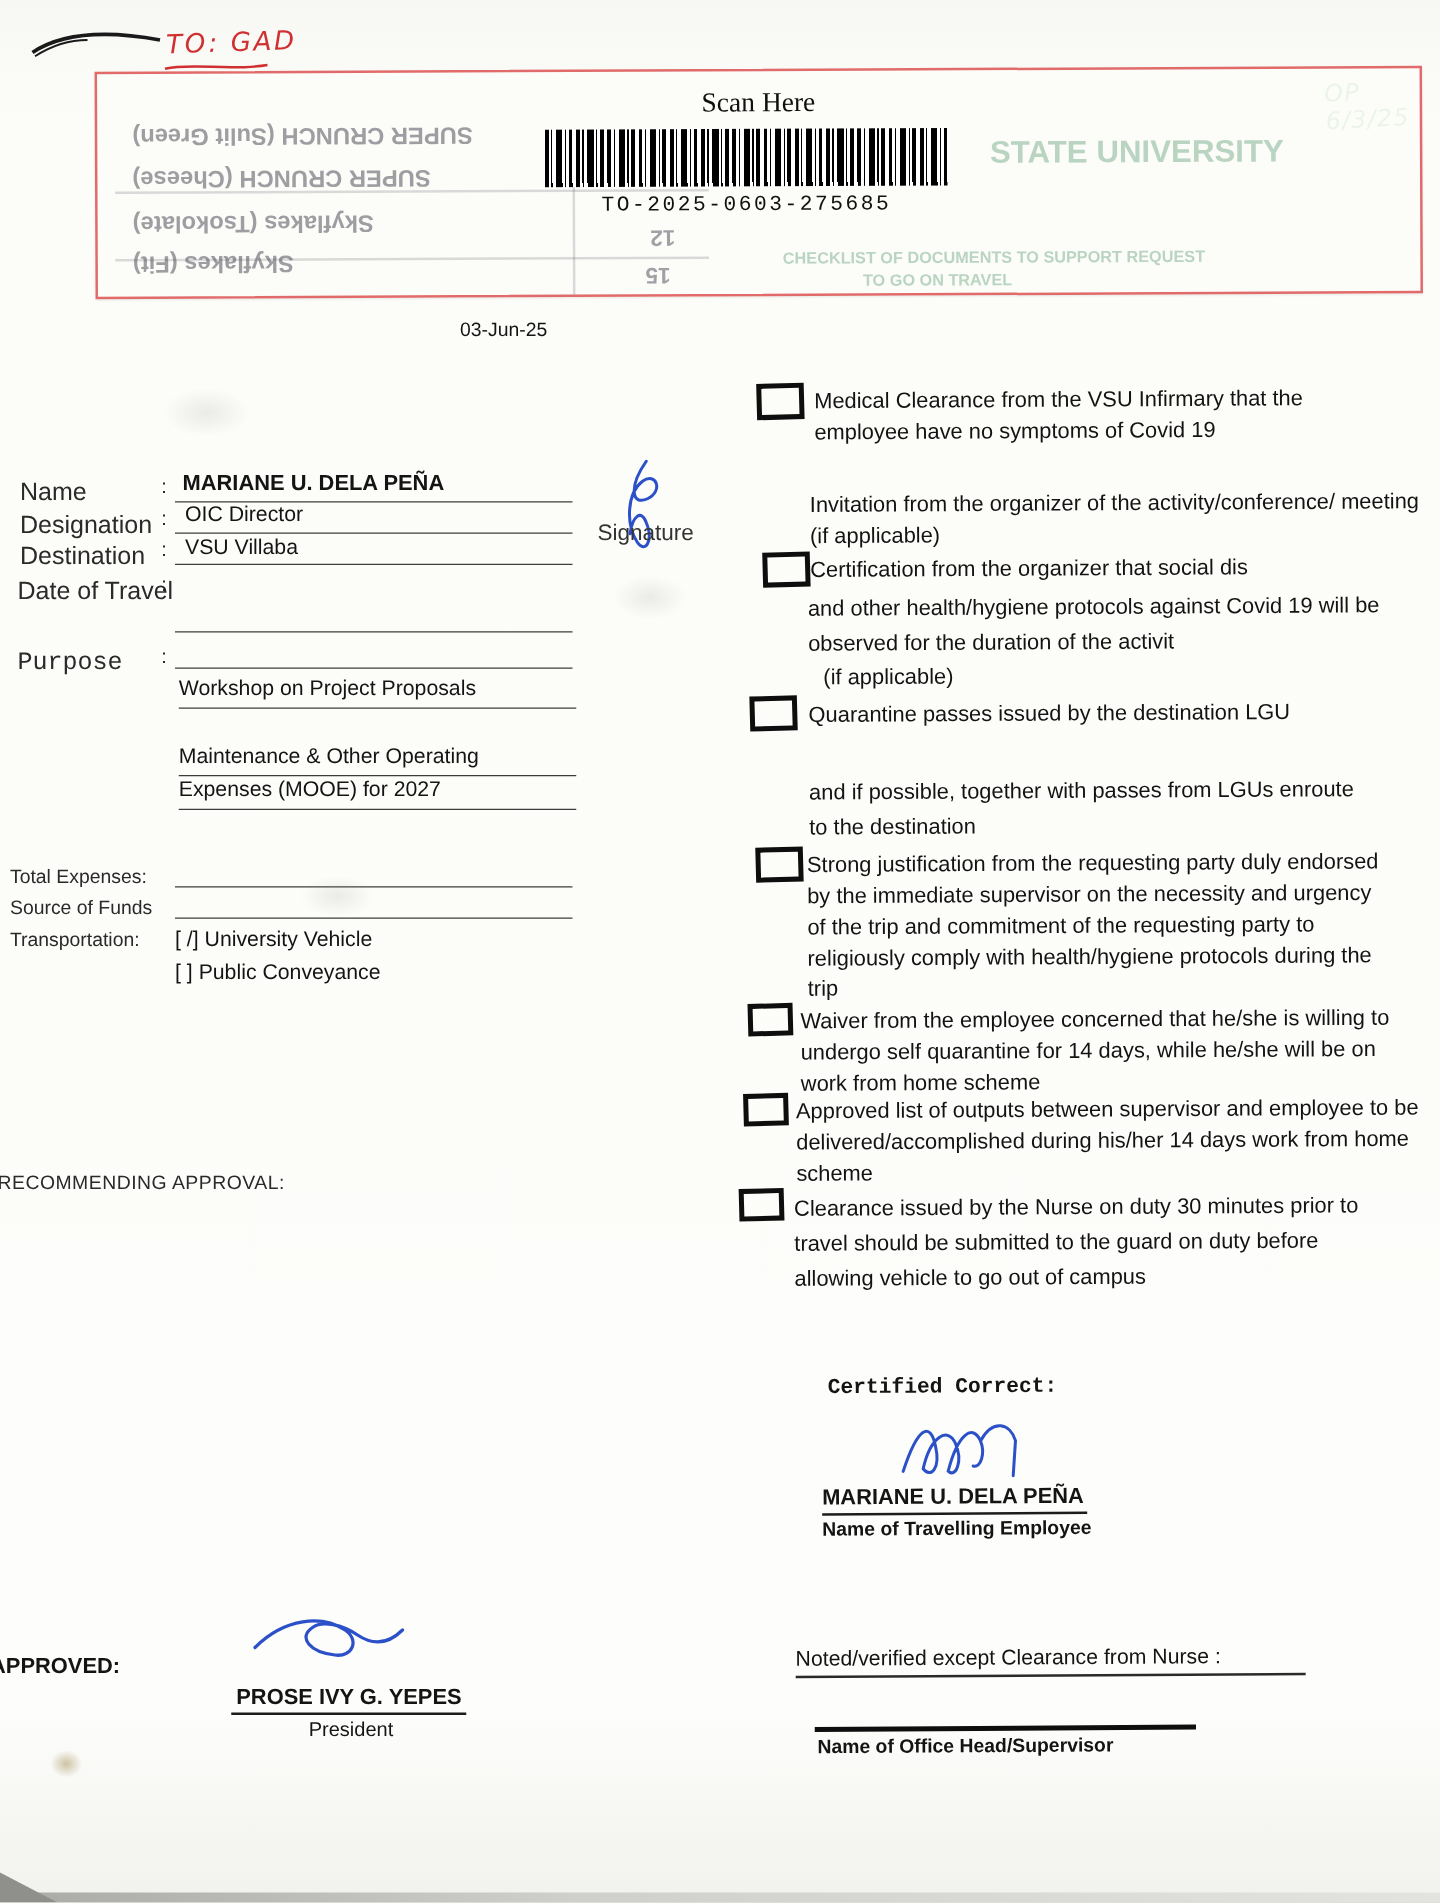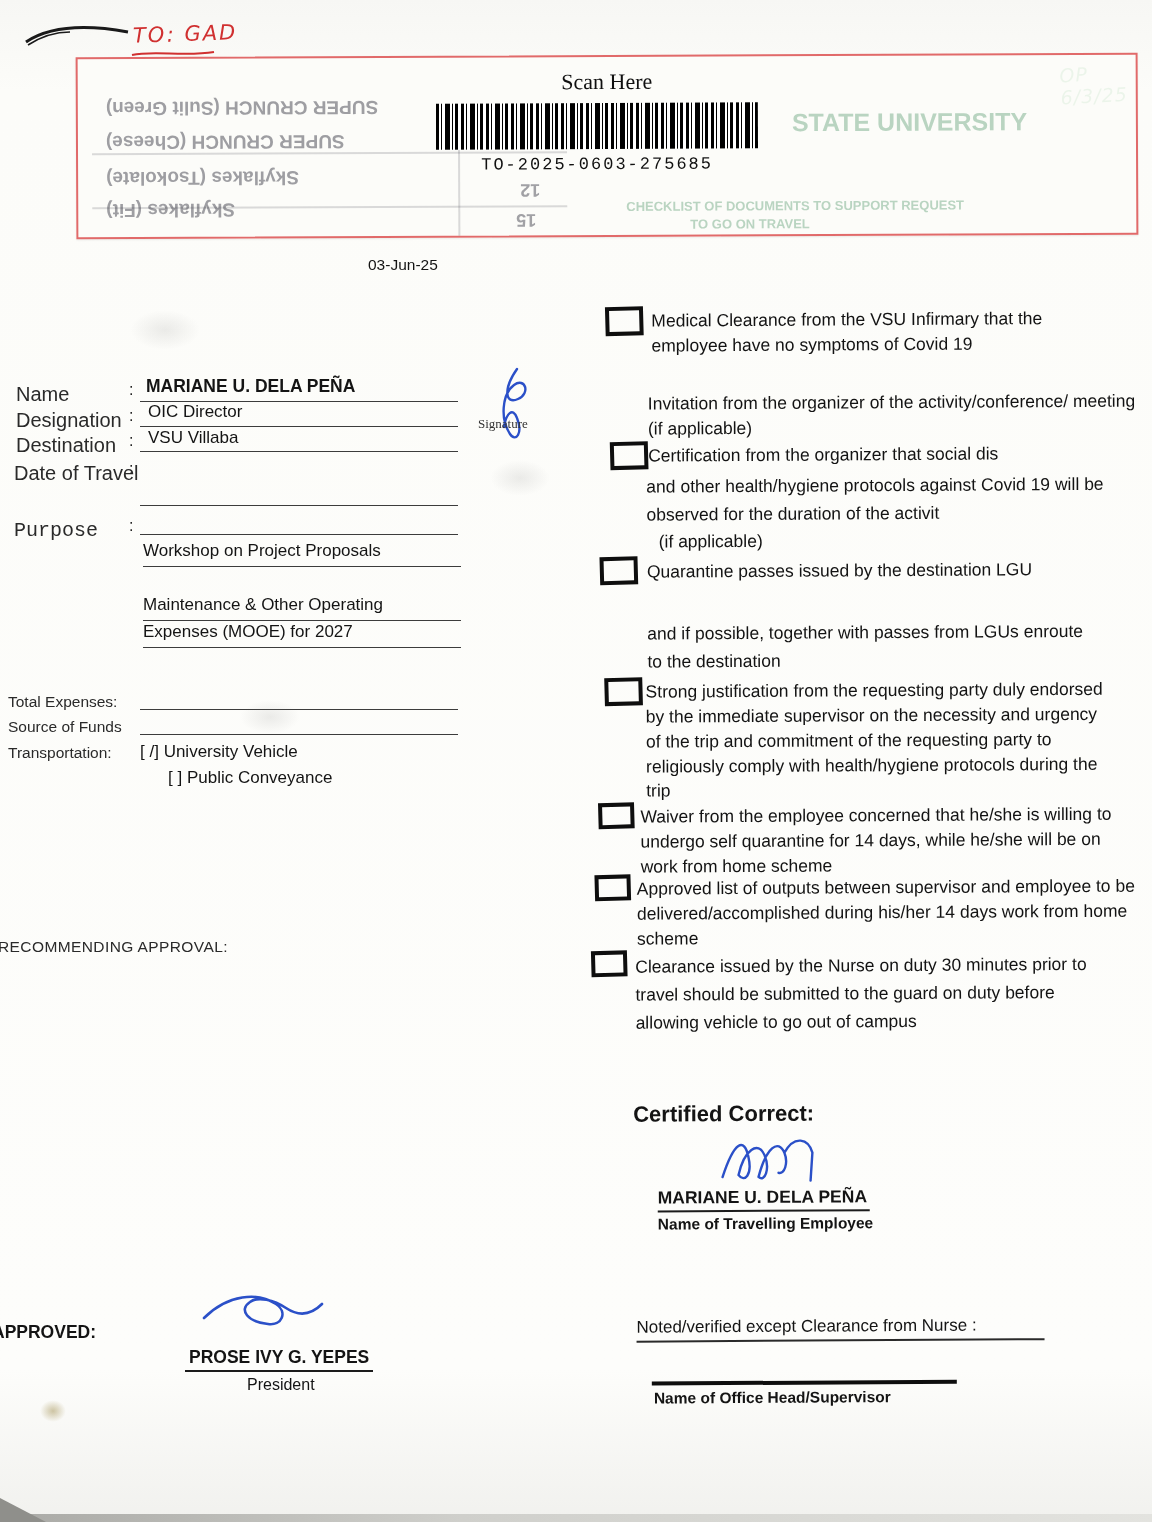--- a/index.html
+++ b/index.html
@@ -131,29 +131,29 @@
   <div class="abs uline" style="left:140px; top:688px; width:318px; height:22px;"></div>
 
   <div class="abs lbl" style="left:8px; top:718px; font-size:15.5px;">Source of Funds</div>
   <div class="abs uline" style="left:140px; top:713px; width:318px; height:22px;"></div>
 
   <div class="abs lbl" style="left:8px; top:744px; font-size:15.5px;">Transportation:</div>
   <div class="abs val" style="left:140px; top:742px;">
     <span>[ /]</span>
     <span>University Vehicle</span>
   </div>
-  <div class="abs val" style="left:140px; top:768px;margin-left:28px;">
+  <div class="abs val" style="left:140px; top:768px;">
     <span>[ ]</span>
     <span>Public Conveyance</span>
   </div>
 
   <svg class="abs" style="left:487px; top:363px;" width="55" height="88">
     <path d="M30,6 C16,26 18,42 31,36 C44,30 38,14 27,22 C15,31 13,56 23,71 C29,80 36,70 30,55 C26,44 19,50 17,64" stroke="#2b50c8" stroke-width="2.4" fill="none" stroke-linecap="round"></path>
   </svg>
-  <div class="abs" style="left:478px; top:416px; font-size:13px; color:#333;font-family:Liberation Serif, serif;">Signature</div>
+  <div class="abs" style="left:478px; top:416px; font-size:18px; color:#333;">Signature</div>
 
   <div class="abs lbl" style="left:-2px; top:938px; font-size:15.5px; letter-spacing:0.4px;">RECOMMENDING APPROVAL:</div>
 
   <div class="abs val bold" style="left:-8px; top:1322px; font-size:17.5px;">APPROVED:</div>
   <svg class="abs" style="left:198px; top:1286px;" width="130" height="56">
     <path d="M6,32 C30,8 60,6 78,18 C90,26 84,40 70,38 C50,36 40,24 52,16 C60,10 76,14 88,22 C100,30 112,30 124,18" stroke="#2b50c8" stroke-width="2.6" fill="none" stroke-linecap="round"></path>
   </svg>
   <div class="abs val bold" style="left:185px; top:1347px; font-size:17.5px; border-bottom:2px solid #1c1c1c; padding:0 4px 2px 4px;">PROSE IVY G. YEPES</div>
   <div class="abs val" style="left:247px; top:1376px; font-size:16px;">President</div>
 
@@ -178,21 +178,21 @@
 
     <span class="chkbox" style="left:598px; top:803px; width:36px; height:26px;"></span>
     <div class="chk-text" style="left:640px; top:805px; width:482px;">Waiver from the employee concerned that he/she is willing to undergo self quarantine for 14 days, while he/she will be on work from home scheme</div>
 
     <span class="chkbox" style="left:594px; top:875px; width:36px; height:26px;"></span>
     <div class="chk-text" style="left:636px; top:877px; width:505px;">Approved list of outputs between supervisor and employee to be delivered/accomplished during his/her 14 days work from home scheme</div>
 
     <span class="chkbox" style="left:590px; top:951px; width:36px; height:26px;"></span>
     <div class="chk-text" style="left:634px; top:953px; width:472px; line-height:1.6;">Clearance issued by the Nurse on duty 30 minutes prior to travel should be submitted to the guard on duty before allowing vehicle to go out of campus</div>
 
-    <div class="abs val bold" style="left:631px; top:1102px; font-size:22px;">Certified Correct:</div>
+    <div class="abs val bold" style="left:660px; top:1102px; font-size:17px;font-family:Liberation Mono, monospace;">Certified Correct:</div>
     <svg class="abs" style="left:712px; top:1130px;" width="120" height="62">
       <path d="M8,48 C20,12 30,8 34,28 C38,46 30,54 24,46 C30,20 44,12 50,26 C56,40 50,54 44,48 C52,18 64,10 70,24 C74,34 70,46 64,44 M70,24 C80,6 94,10 98,24 L96,52" stroke="#2b50c8" stroke-width="2.4" fill="none" stroke-linecap="round"></path>
     </svg>
     <div class="abs val bold" style="left:655px; top:1188px; font-size:17.5px; border-bottom:2px solid #1c1c1c; padding:0 3px 2px 0;">MARIANE U. DELA PEÑA</div>
     <div class="abs val bold" style="left:655px; top:1216px; font-size:15.5px;">Name of Travelling Employee</div>
 
     <div class="abs val" style="left:633px; top:1318px; width:408px; font-size:17px; border-bottom:2px solid #2a2a2a; padding-bottom:3px;">Noted/verified except Clearance from Nurse :</div>
     <div class="abs thick-line" style="left:648px; top:1382px; width:305px; height:3.5px;"></div>
     <div class="abs val bold" style="left:650px; top:1390px; font-size:15.5px;">Name of Office Head/Supervisor</div>
   </div>

